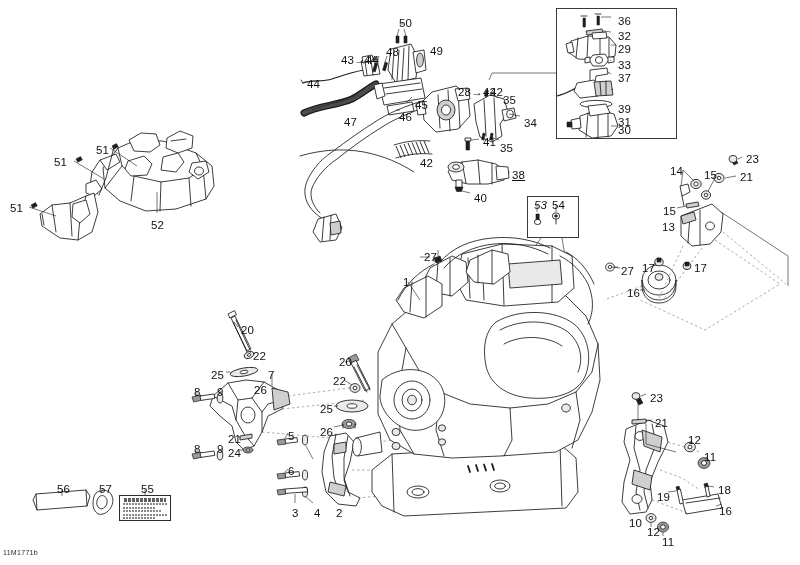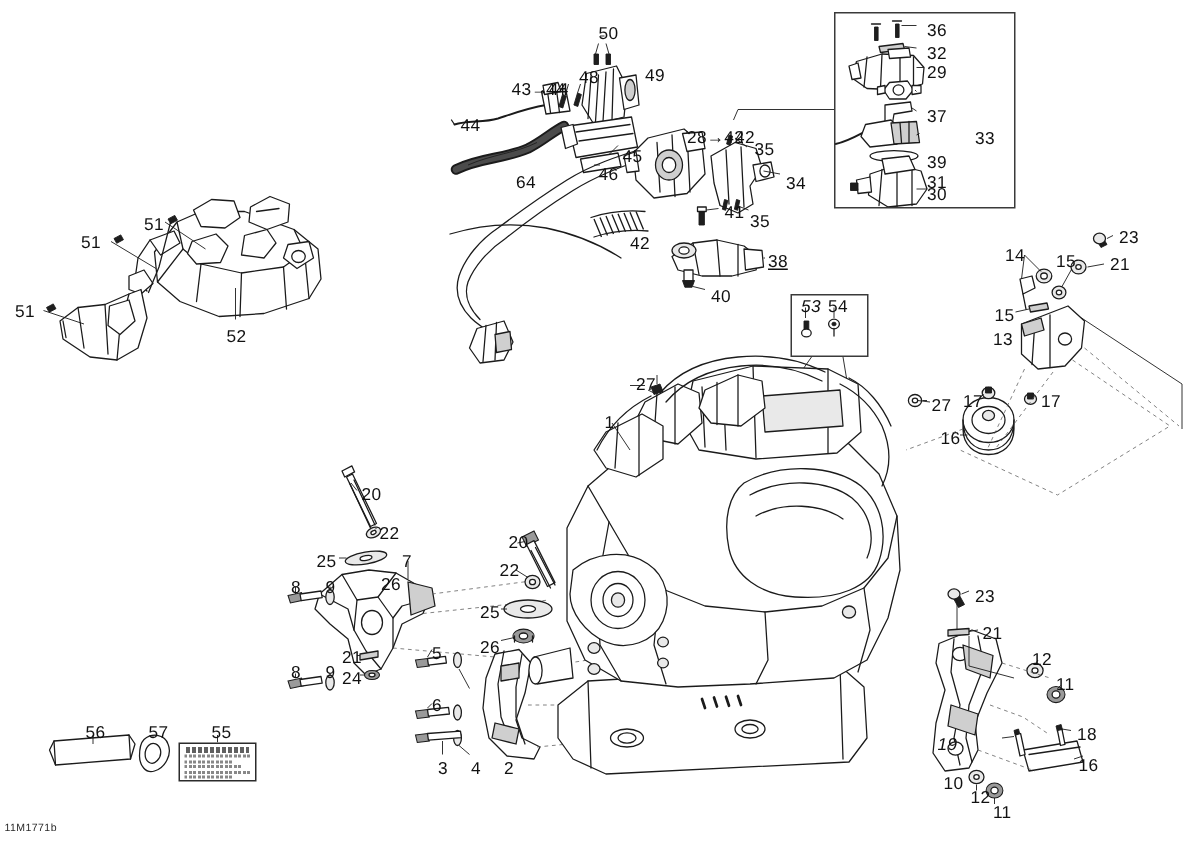--- a/index.html
+++ b/index.html
@@ -573,21 +573,21 @@
       <div class="lbl" style="left: 647px; top: 527px;">12</div>
       <div class="lbl" style="left: 662px; top: 222px;">13</div>
       <div class="lbl" style="left: 670px; top: 166px;">14</div>
       <div class="lbl" style="left: 704px; top: 170px;">15</div>
       <div class="lbl" style="left: 663px; top: 206px;">15</div>
       <div class="lbl" style="left: 627px; top: 288px;">16</div>
       <div class="lbl" style="left: 719px; top: 506px;">16</div>
       <div class="lbl" style="left: 642px; top: 263px;">17</div>
       <div class="lbl" style="left: 694px; top: 263px;">17</div>
       <div class="lbl" style="left: 718px; top: 485px;">18</div>
-      <div class="lbl" style="left: 625px; top: 492px; font-style: italic;">19</div>
+      <div class="lbl" style="left: 657px; top: 492px;">19</div>
       <div class="lbl" style="left: 241px; top: 325px;">20</div>
       <div class="lbl" style="left: 339px; top: 357px;">20</div>
       <div class="lbl" style="left: 740px; top: 172px;">21</div>
       <div class="lbl" style="left: 655px; top: 418px;">21</div>
       <div class="lbl" style="left: 228px; top: 434px;">21</div>
       <div class="lbl" style="left: 253px; top: 351px;">22</div>
       <div class="lbl" style="left: 333px; top: 376px;">22</div>
       <div class="lbl" style="left: 746px; top: 154px;">23</div>
       <div class="lbl" style="left: 650px; top: 393px;">23</div>
       <div class="lbl" style="left: 228px; top: 448px;">24</div>
@@ -595,38 +595,38 @@
       <div class="lbl" style="left: 320px; top: 404px;">25</div>
       <div class="lbl" style="left: 254px; top: 385px;">26</div>
       <div class="lbl" style="left: 320px; top: 427px;">26</div>
       <div class="lbl" style="left: 424px; top: 252px;">27</div>
       <div class="lbl" style="left: 621px; top: 266px;">27</div>
       <div class="lbl" style="left: 458px; top: 87px;">28→42</div>
       <div class="lbl" style="left: 618px; top: 44px;">29</div>
       <div class="lbl" style="left: 618px; top: 125px;">30</div>
       <div class="lbl" style="left: 618px; top: 89px; margin-top: 28px;">31</div>
       <div class="lbl" style="left: 618px; top: 31px;">32</div>
-      <div class="lbl" style="left: 650px; top: 60px; margin-top: 28px;">33</div>
+      <div class="lbl" style="left: 618px; top: 60px;">33</div>
       <div class="lbl" style="left: 524px; top: 118px;">34</div>
       <div class="lbl" style="left: 503px; top: 95px;">35</div>
       <div class="lbl" style="left: 500px; top: 143px;">35</div>
       <div class="lbl" style="left: 618px; top: 16px;">36</div>
       <div class="lbl" style="left: 618px; top: 73px;">37</div>
       <div class="lbl" style="left: 512px; top: 170px; text-decoration: underline;">38</div>
       <div class="lbl" style="left: 618px; top: 104px;">39</div>
       <div class="lbl" style="left: 474px; top: 193px;">40</div>
       <div class="lbl" style="left: 483px; top: 137px;">41</div>
       <div class="lbl" style="left: 490px; top: 87px;">42</div>
       <div class="lbl" style="left: 420px; top: 158px;">42</div>
       <div class="lbl" style="left: 341px; top: 55px; text-align: center;">43→44</div>
       <div class="lbl" style="left: 364px; top: 55px;">44</div>
       <div class="lbl" style="left: 307px; top: 79px;">44</div>
       <div class="lbl" style="left: 415px; top: 100px;">45</div>
       <div class="lbl" style="left: 399px; top: 112px;">46</div>
-      <div class="lbl" style="left: 344px; top: 117px;">64</div>
+      <div class="lbl" style="left: 344px; top: 117px;">47</div>
       <div class="lbl" style="left: 386px; top: 47px;">48</div>
       <div class="lbl" style="left: 430px; top: 46px;">49</div>
       <div class="lbl" style="left: 399px; top: 18px;">50</div>
       <div class="lbl" style="left: 96px; top: 145px;">51</div>
       <div class="lbl" style="left: 54px; top: 157px;">51</div>
       <div class="lbl" style="left: 10px; top: 203px;">51</div>
       <div class="lbl" style="left: 151px; top: 220px; text-align: right;">52</div>
       <div class="lbl" style="left: 534px; top: 200px; font-style: italic;">53</div>
       <div class="lbl" style="left: 552px; top: 200px;">54</div>
       <div class="lbl" style="left: 141px; top: 484px;">55</div>

